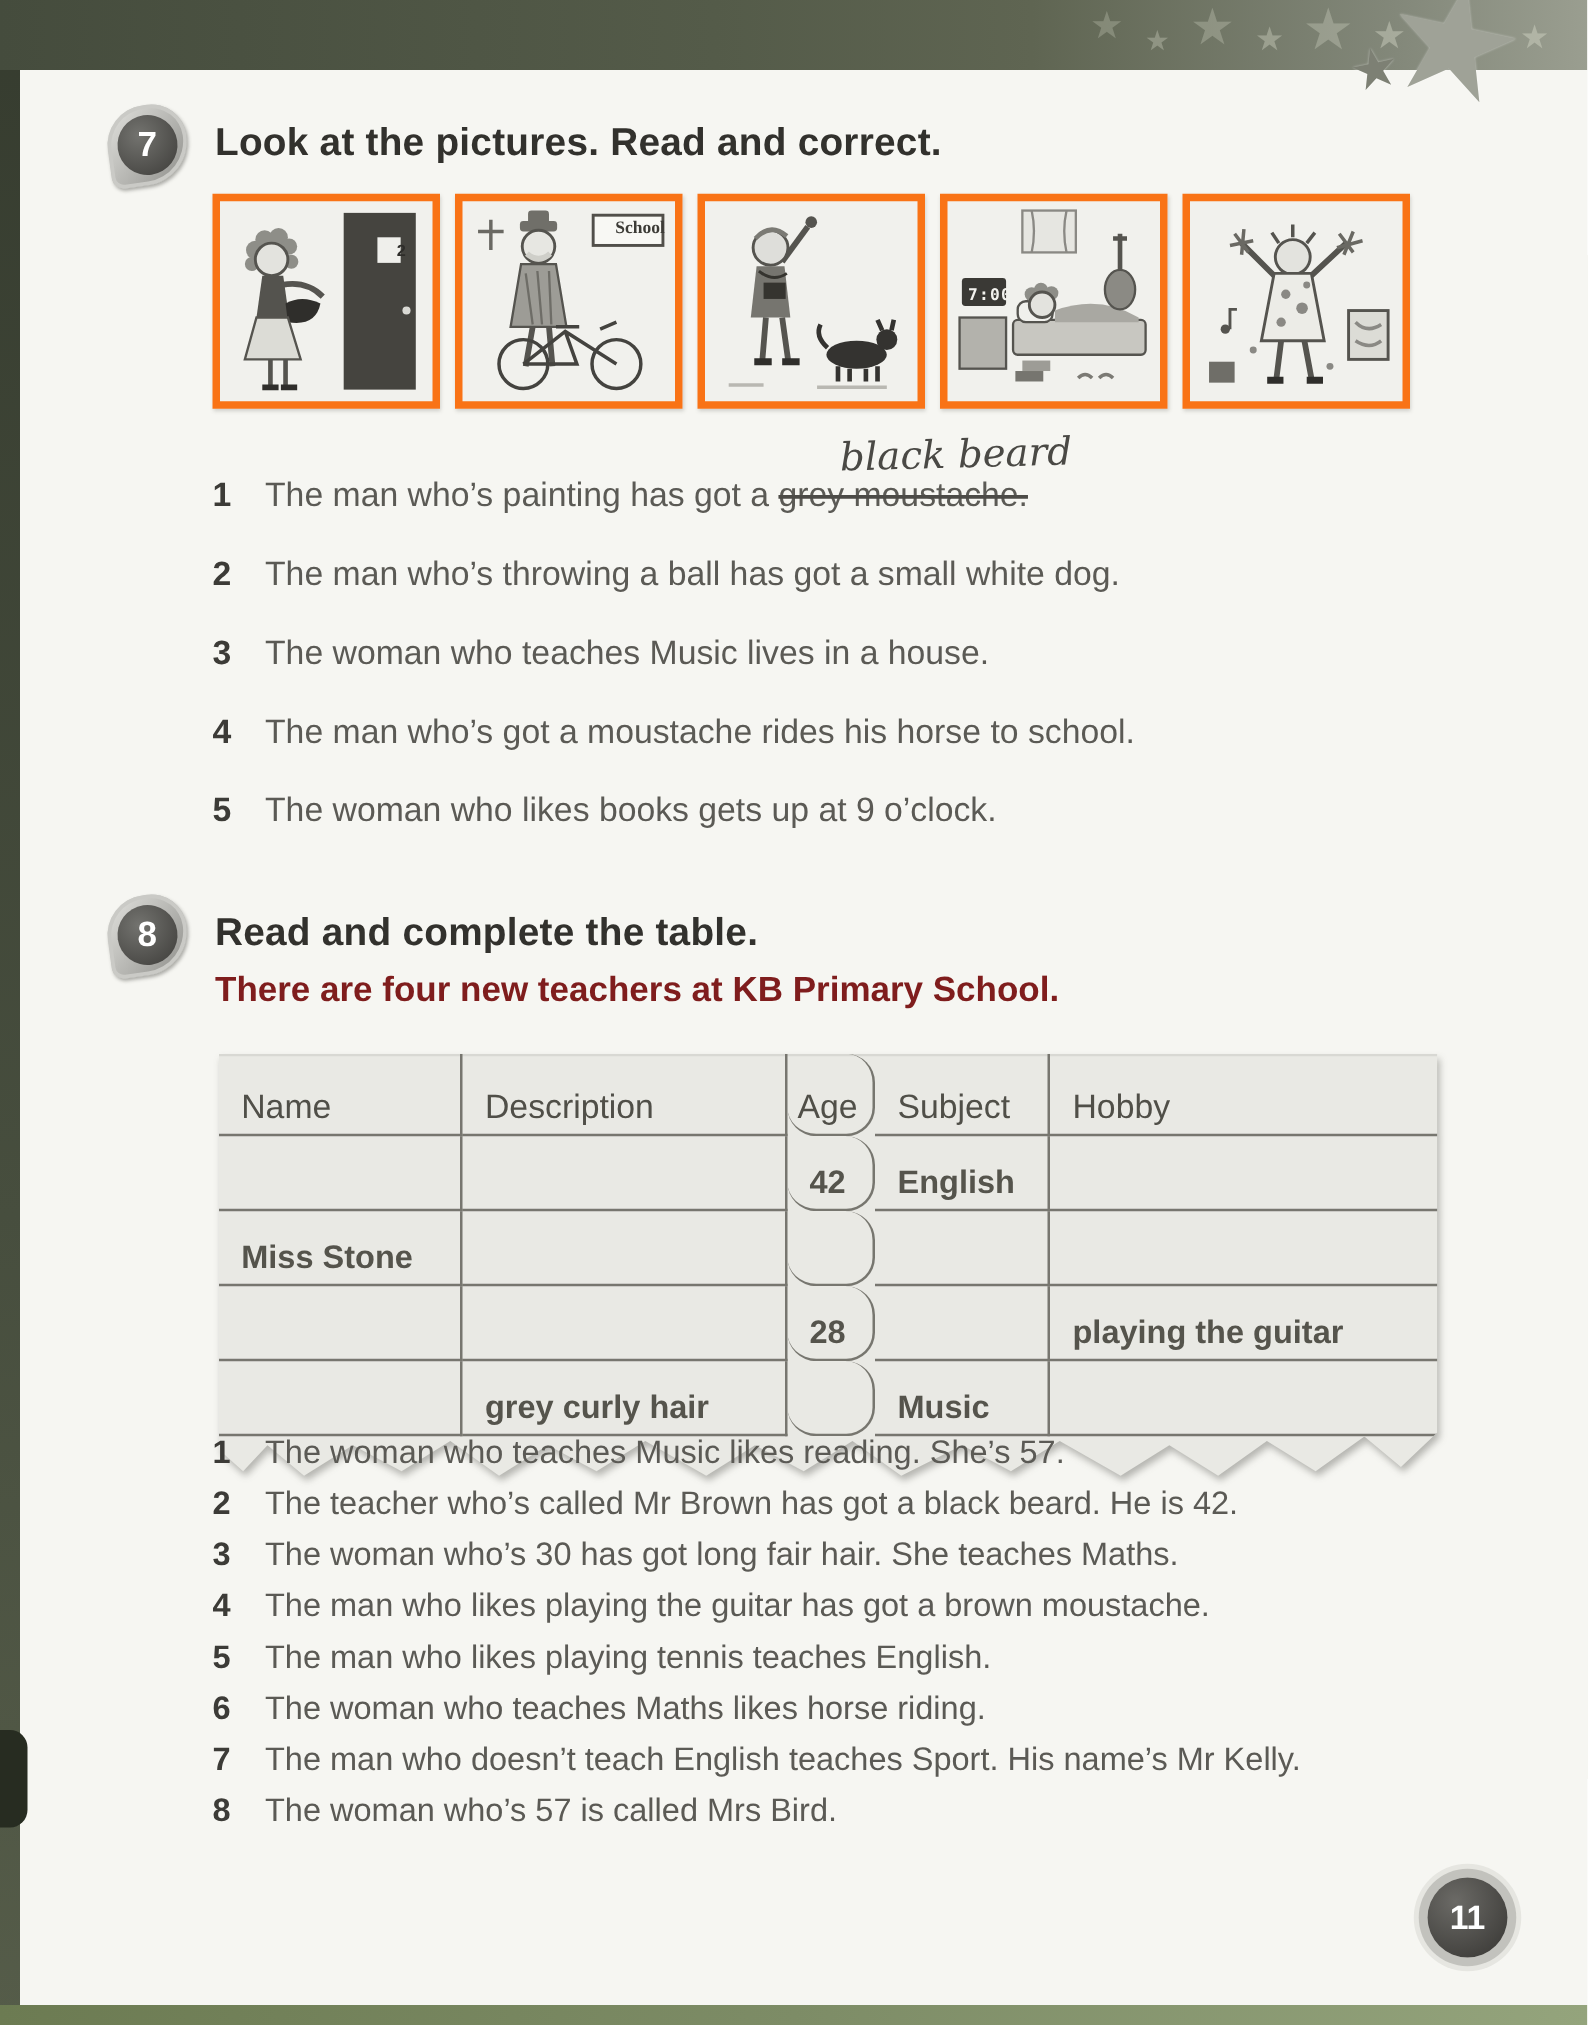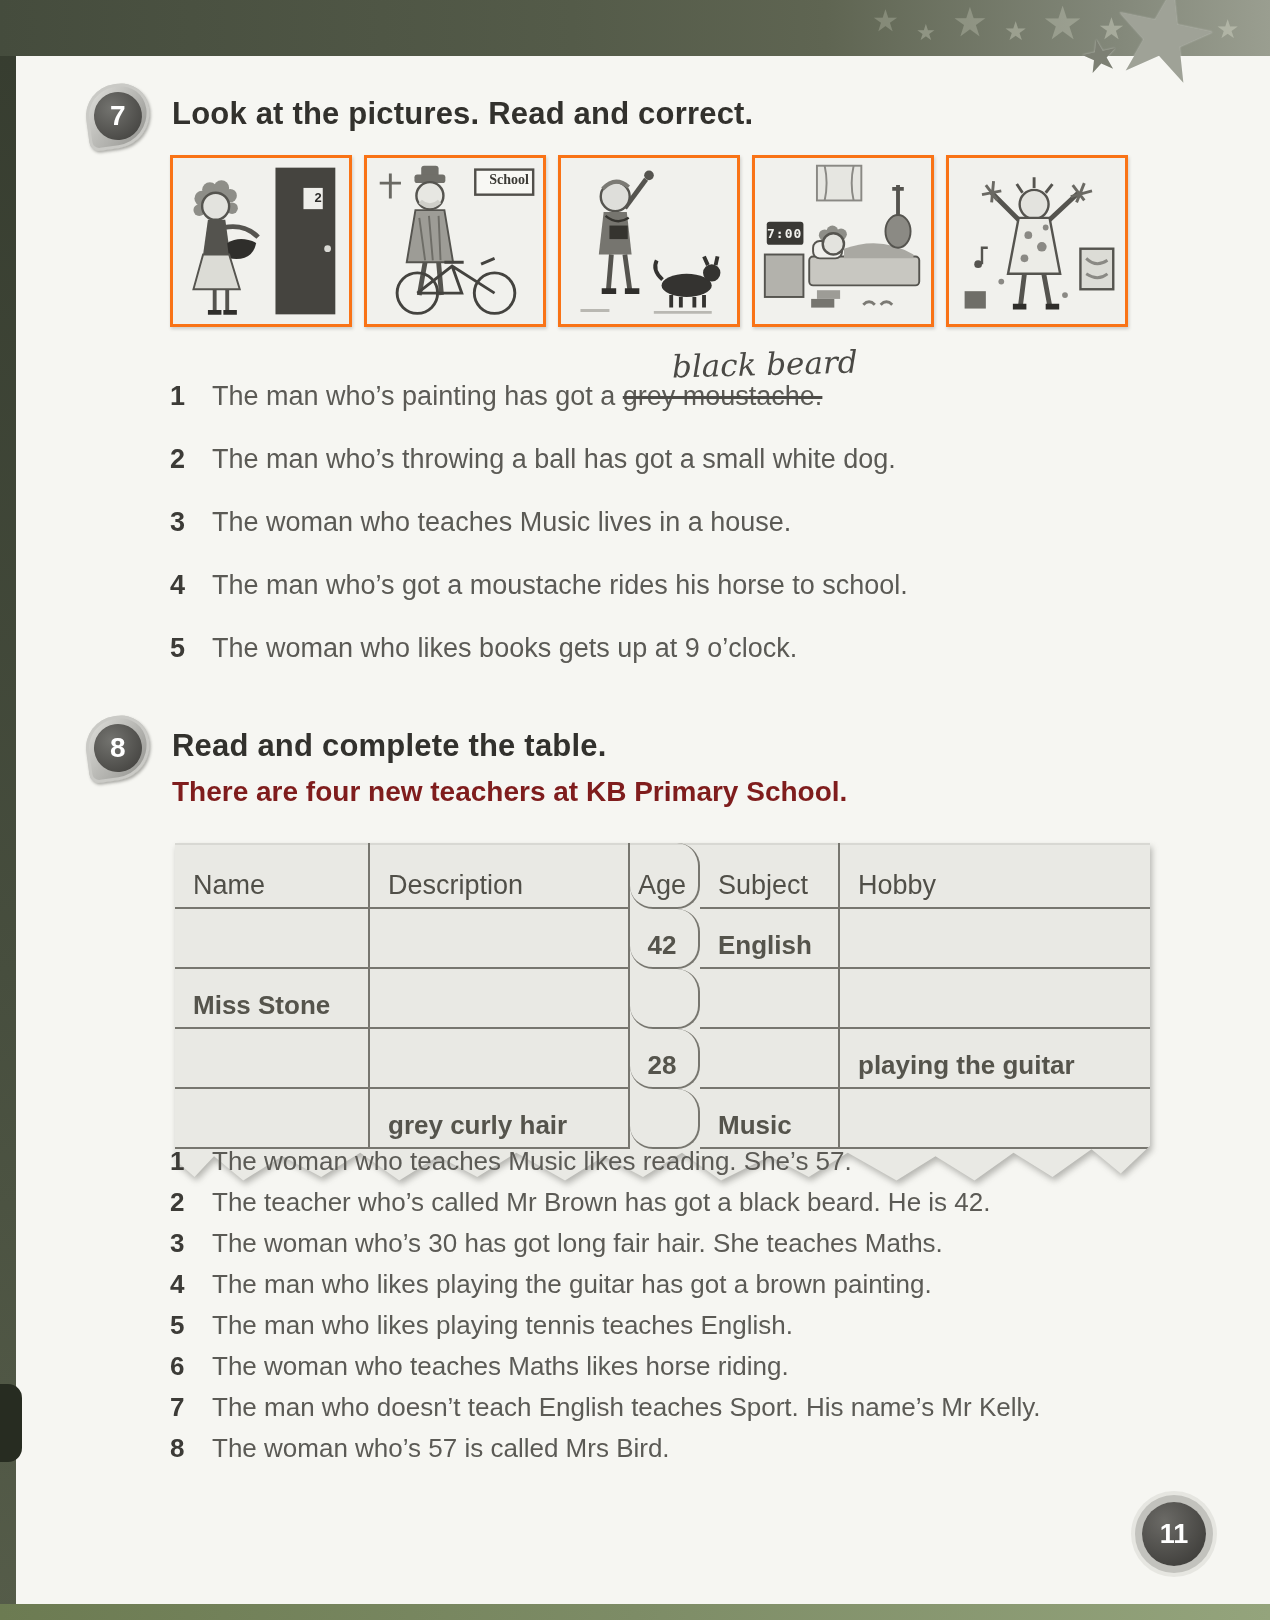--- a/index.html
+++ b/index.html
@@ -50,27 +50,27 @@
   }
   .ex-badge-num { position:relative; color:#fff; font-weight:700; font-size:28px; transform:rotate(8deg); }
 
   .ex-title { position:absolute; font-size:31px; font-weight:700; color:#32312d; letter-spacing:.2px; }
   .ex-subtitle { position:absolute; font-size:28px; font-weight:700; color:#7f1d1d; }
 
   
   .pics { position:absolute; left:170px; top:155px; display:flex; gap:12px; }
   .pic {
     position:relative; width:182px; height:172px; background:#f1f1ed;
-    border:3px solid #f97316; box-shadow:1px 2px 3px rgba(90,90,85,.25);
+    border:6px solid #f97316; box-shadow:1px 2px 3px rgba(90,90,85,.25);
   }
   .pic svg { display:block; width:100%; height:100%; }
   .pic-label { position:absolute; line-height:1; }
   .lbl-door { left:136px; top:33px; width:18px; text-align:center; font-size:13px; font-weight:700; color:#2e2d2a; }
   .lbl-school { left:112px; top:15px; width:60px; text-align:center; font-size:14px; font-weight:700; color:#3c3b36; font-family:"Liberation Serif", serif; }
-  .lbl-clock { left:12px; top:69px; width:44px; font-size:13px; font-weight:700; color:#f2f2ee; font-family:"DejaVu Sans Mono", monospace; letter-spacing:1px; }
+  .lbl-clock { left:12px; top:69px; width:44px; text-align:center; font-size:13px; font-weight:700; color:#f2f2ee; font-family:"DejaVu Sans Mono", monospace; letter-spacing:1px; }
 
   
   .sent { position:absolute; left:170px; width:1020px; display:flex; gap:16px; font-size:27px; color:#5b5a55; }
   .sent-num { font-weight:700; color:#3c3b37; width:26px; flex:none; }
   .struck { text-decoration:line-through; text-decoration-thickness:3px; text-decoration-color:#4c4b47; }
   .correction {
     position:absolute; left:672px; top:346px; z-index:2;
     font-family:"DejaVu Serif", serif; font-style:italic;
     font-size:31px; color:#4a4945; transform:rotate(-1.5deg);
   }
@@ -322,21 +322,21 @@
   <div class="clue" style="top:1187px;">
     <span class="clue-num">2</span>
     <span>The teacher who’s called Mr Brown has got a black beard. He is 42.</span>
   </div>
   <div class="clue" style="top:1228px;">
     <span class="clue-num">3</span>
     <span>The woman who’s 30 has got long fair hair. She teaches Maths.</span>
   </div>
   <div class="clue" style="top:1269px;">
     <span class="clue-num">4</span>
-    <span>The man who likes playing the guitar has got a brown painting.</span>
+    <span>The man who likes playing the guitar has got a brown moustache.</span>
   </div>
   <div class="clue" style="top:1310px;">
     <span class="clue-num">5</span>
     <span>The man who likes playing tennis teaches English.</span>
   </div>
   <div class="clue" style="top:1351px;">
     <span class="clue-num">6</span>
     <span>The woman who teaches Maths likes horse riding.</span>
   </div>
   <div class="clue" style="top:1392px;">

